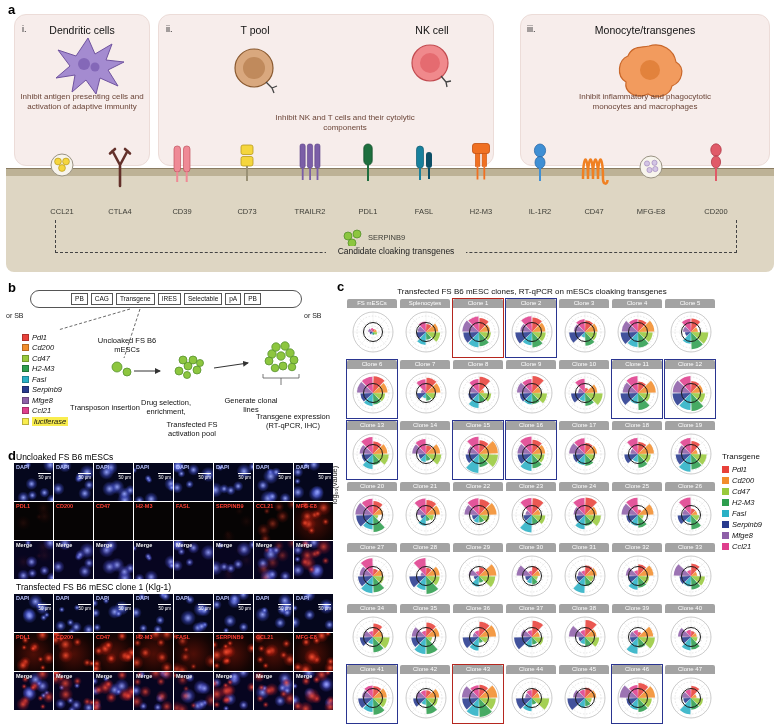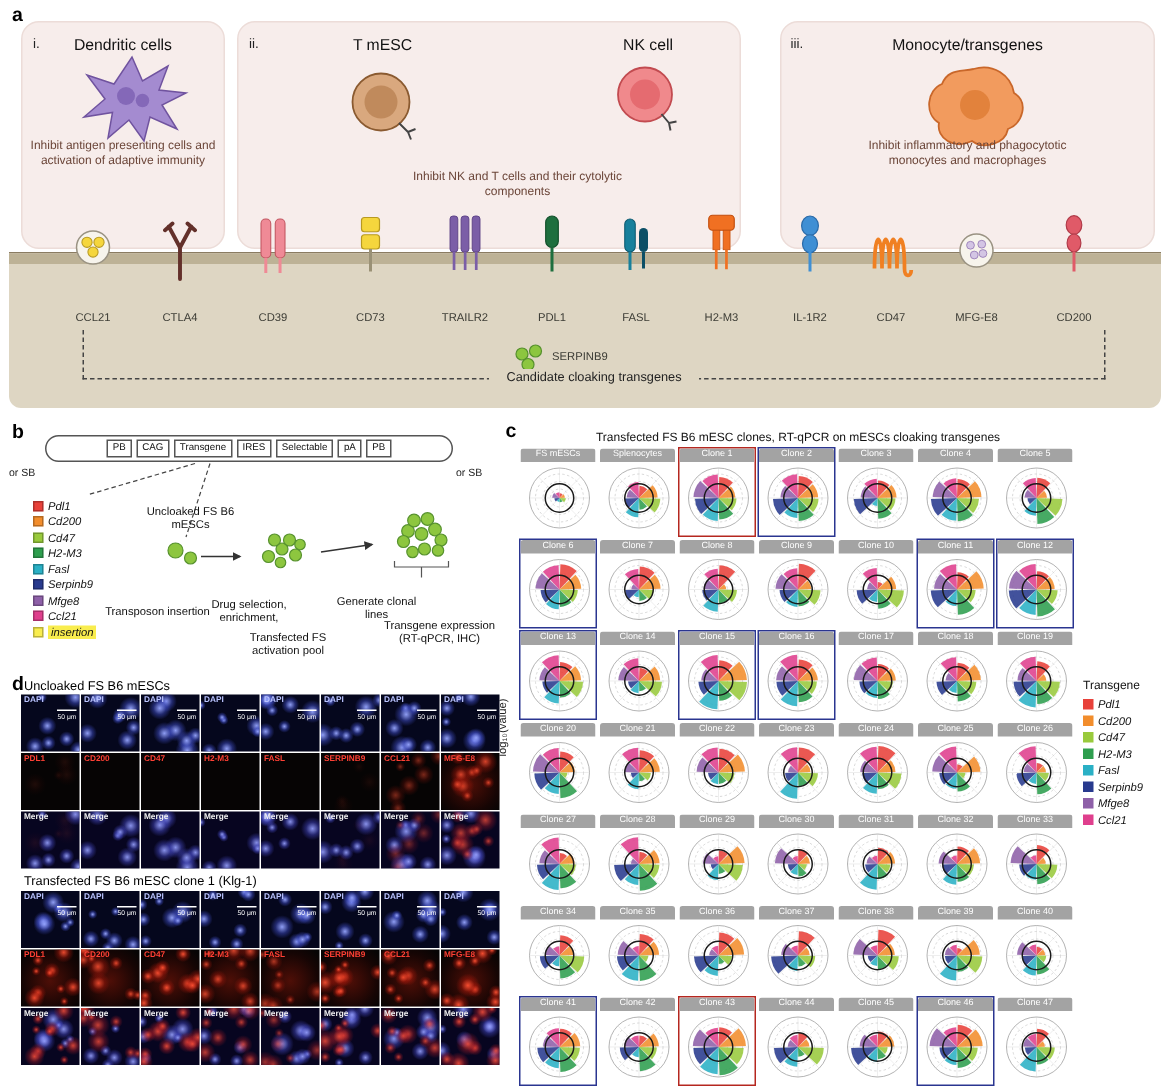--- a/index.html
+++ b/index.html
@@ -67,21 +67,21 @@
 
 <div class="pa-box" style="left:14px;top:14px;width:136px;height:152px"></div>
 <div class="pa-box" style="left:158px;top:14px;width:336px;height:152px"></div>
 <div class="pa-box" style="left:520px;top:14px;width:250px;height:152px"></div>
 
 <div class="pa-numeral" style="left:22px;top:24px">i.</div>
 <div class="pa-numeral" style="left:166px;top:24px">ii.</div>
 <div class="pa-numeral" style="left:527px;top:24px">iii.</div>
 
 <div class="pa-title" style="left:30px;top:24px;width:104px">Dendritic cells</div>
-<div class="pa-title" style="left:225px;top:24px;width:60px">T mESC</div>
+<div class="pa-title" style="left:225px;top:24px;width:60px">T pool</div>
 <div class="pa-title" style="left:402px;top:24px;width:60px">NK cell</div>
 <div class="pa-title" style="left:560px;top:24px;width:170px">Monocyte/transgenes</div>
 
 <svg class="abs" style="left:48px;top:34px" width="80" height="64">
   <path d="M40,4 L47,20 L64,10 L58,26 L76,28 L60,36 L70,52 L52,44 L48,60 L38,46 L24,58 L27,41 L8,44 L22,32 L10,16 L28,22 Z" fill="#a48bd0" stroke="#70539f" stroke-width="1"></path>
   <circle cx="36" cy="30" r="6" fill="#8468b8"></circle>
     <circle cx="47" cy="33" r="4.5" fill="#8468b8"></circle>
 </svg>
 <svg class="abs" style="left:228px;top:44px" width="54" height="54">
   <circle cx="26" cy="24" r="19" fill="#d9a87e" stroke="#8a5a30" stroke-width="1.2"></circle>
@@ -242,21 +242,21 @@
     <div class="gene-row">
       <span class="gene-swatch" style="background: rgb(142, 96, 168);"></span>
       <span class="gene-name">Mfge8</span>
     </div>
     <div class="gene-row">
       <span class="gene-swatch" style="background: rgb(223, 63, 141);"></span>
       <span class="gene-name">Ccl21</span>
     </div>
     <div class="gene-row">
       <span class="gene-swatch" style="background: rgb(249, 237, 78);"></span>
-      <span class="gene-name hl">insertion</span>
+      <span class="gene-name hl">luciferase</span>
     </div>
   </div>
 
 <svg class="abs" style="left:0;top:282px" width="345" height="170">
   <defs>
     <marker id="ah" markerWidth="6" markerHeight="6" refX="5" refY="3" orient="auto">
       <path d="M0,0 L6,3 L0,6 Z" fill="#333"></path>
     </marker>
   </defs>
   <path d="M130,27 L58,48" stroke="#444" stroke-width="0.8" stroke-dasharray="3 2" fill="none"></path>

